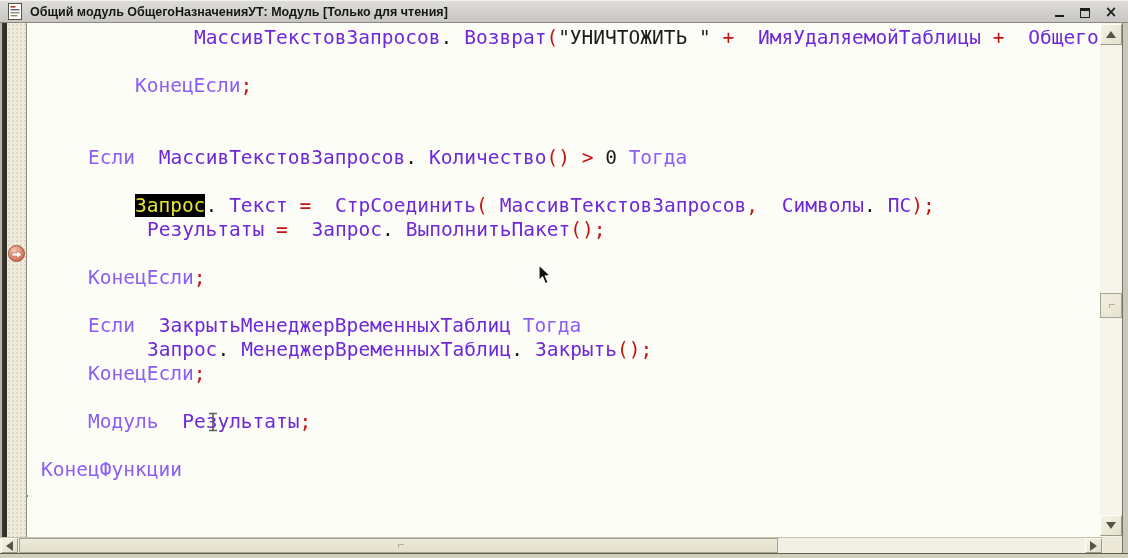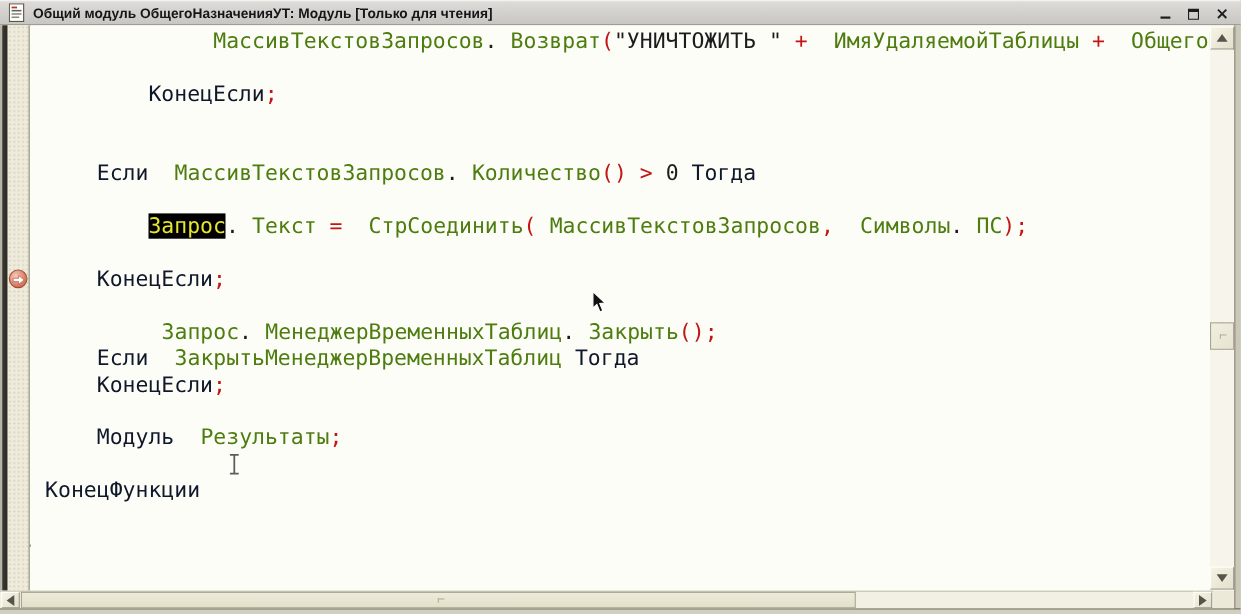--- a/index.html
+++ b/index.html
@@ -47,22 +47,22 @@
   #code-pane{
     position:absolute;left:28px;top:23px;width:1072px;height:514px;
     background:#fdfdf8;overflow:hidden;padding:3px 0 0 13px;
     cursor:text;
   }
   .code-line{
     height:24px;line-height:24px;white-space:pre;
     font-family:"DejaVu Sans Mono","Liberation Mono",monospace;
     font-size:19.5px;letter-spacing:0;
   }
-  .tk-kw{color:#0f172a;margin-top:40px;}
-  .tk-id{color:#4d7c0f;padding-left:12px;}
+  .tk-kw{color:#8b5cf6;margin-top:40px;}
+  .tk-id{color:#6d28d9;padding-left:12px;}
   .tk-op{color:#c41414;}
   .tk-pl{color:#1c1c1c;}
   .tk-num{color:#1c1c1c;}
   .tk-str{color:#1c1c1c;}
   .tk-hl{color:#e6e62e;background:#000000;}
   
   #vscrollbar{position:absolute;left:1100px;top:23px;width:22px;height:514px;background:#f7f5eb;}
   .sb-btn{position:absolute;background:linear-gradient(135deg,#f6f3e6,#e3e0cd);
     border:1px solid;border-color:#fffef6 #9c998a #9c998a #fffef6;
     display:flex;align-items:center;justify-content:center;}
@@ -134,25 +134,26 @@
 
   <div id="code-pane">
       <div class="code-line">            <span class="tk-id">МассивТекстовЗапросов</span><span class="tk-pl">.</span><span class="tk-id">Возврат</span><span class="tk-op">(</span><span class="tk-str">"УНИЧТОЖИТЬ "</span><span class="tk-op"> + </span><span class="tk-id">ИмяУдаляемойТаблицы</span><span class="tk-op"> + </span><span class="tk-id">ОбщегоНазначения</span></div>
       <div class="code-line"></div>
       <div class="code-line">        <span class="tk-kw">КонецЕсли</span><span class="tk-op">;</span></div>
       <div class="code-line"></div>
       <div class="code-line"></div>
       <div class="code-line">    <span class="tk-kw">Если</span><span class="tk-pl"> </span><span class="tk-id">МассивТекстовЗапросов</span><span class="tk-pl">.</span><span class="tk-id">Количество</span><span class="tk-op">()</span><span class="tk-pl"> </span><span class="tk-op">&gt;</span><span class="tk-pl"> </span><span class="tk-num">0</span><span class="tk-pl"> </span><span class="tk-kw">Тогда</span></div>
       <div class="code-line"></div>
       <div class="code-line">        <span class="tk-hl">Запрос</span><span class="tk-pl">.</span><span class="tk-id">Текст</span><span class="tk-pl"> </span><span class="tk-op">=</span><span class="tk-pl"> </span><span class="tk-id">СтрСоединить</span><span class="tk-op">(</span><span class="tk-id">МассивТекстовЗапросов</span><span class="tk-op">,</span><span class="tk-pl"> </span><span class="tk-id">Символы</span><span class="tk-pl">.</span><span class="tk-id">ПС</span><span class="tk-op">);</span></div>
+      <div class="code-line">        <span class="tk-id">Результаты</span><span class="tk-pl"> </span><span class="tk-op">=</span><span class="tk-pl"> </span><span class="tk-id">Запрос</span><span class="tk-pl">.</span><span class="tk-id">ВыполнитьПакет</span><span class="tk-op">();</span></div>
       <div class="code-line"></div>
       <div class="code-line">    <span class="tk-kw">КонецЕсли</span><span class="tk-op">;</span></div>
       <div class="code-line"></div>
+      <div class="code-line">    <span class="tk-kw">Если</span><span class="tk-pl"> </span><span class="tk-id">ЗакрытьМенеджерВременныхТаблиц</span><span class="tk-pl"> </span><span class="tk-kw">Тогда</span></div>
       <div class="code-line">        <span class="tk-id">Запрос</span><span class="tk-pl">.</span><span class="tk-id">МенеджерВременныхТаблиц</span><span class="tk-pl">.</span><span class="tk-id">Закрыть</span><span class="tk-op">();</span></div>
-      <div class="code-line">    <span class="tk-kw">Если</span><span class="tk-pl"> </span><span class="tk-id">ЗакрытьМенеджерВременныхТаблиц</span><span class="tk-pl"> </span><span class="tk-kw">Тогда</span></div>
       <div class="code-line">    <span class="tk-kw">КонецЕсли</span><span class="tk-op">;</span></div>
       <div class="code-line"></div>
       <div class="code-line">    <span class="tk-kw">Модуль</span><span class="tk-pl"> </span><span class="tk-id">Результаты</span><span class="tk-op">;</span></div>
       <div class="code-line"></div>
       <div class="code-line"><span class="tk-kw">КонецФункции</span></div>
     </div>
 
   <div id="vscrollbar">
     <div id="vsb-up" class="sb-btn">
         <div class="tri-up"></div>

